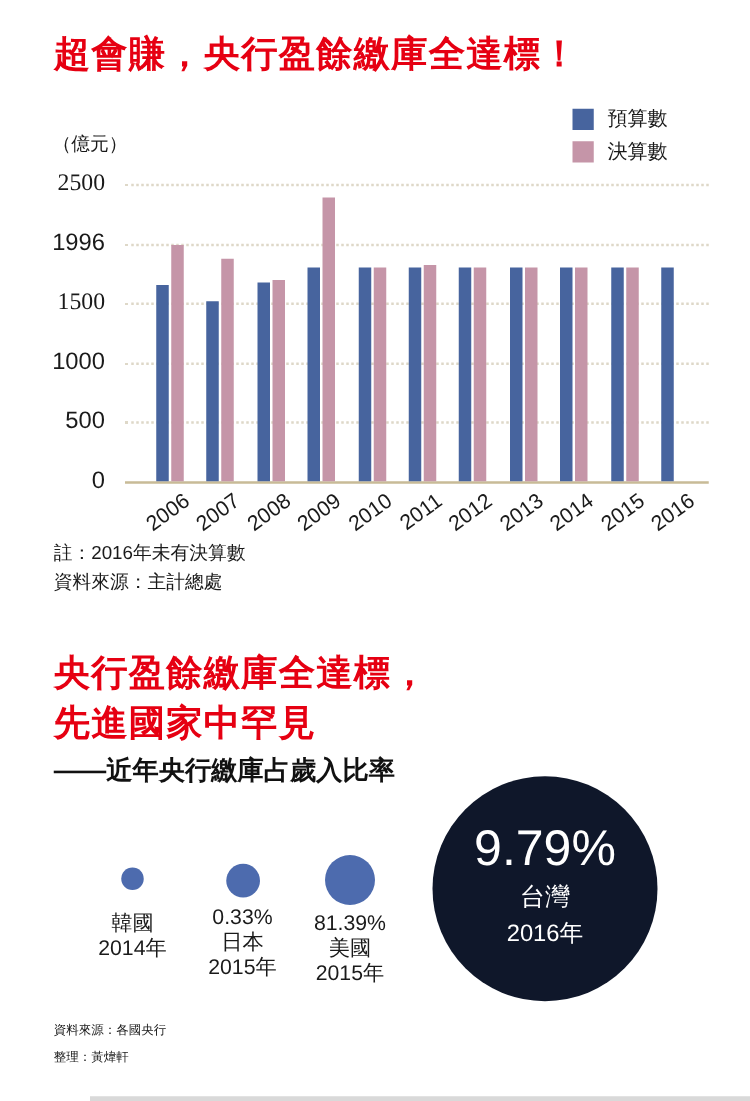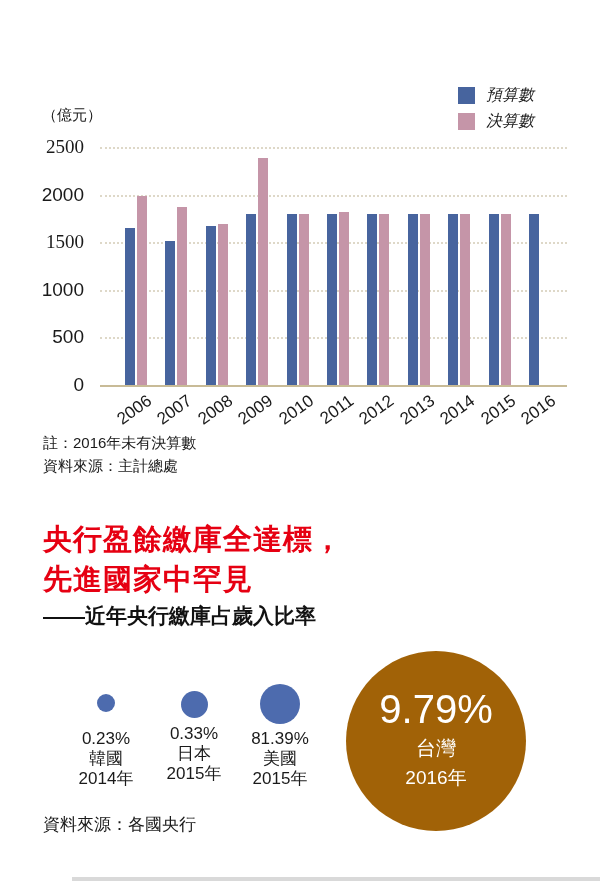--- a/index.html
+++ b/index.html
@@ -1,21 +1,21 @@
 <!DOCTYPE html>
 <html><head>
 <meta charset="utf-8">
 <style>
   html,body{margin:0;padding:0;background:#fff;}
   .page{position:relative;width:600px;height:881px;background:#ffffff;overflow:hidden;
         font-family:"Liberation Sans",sans-serif;color:#1a1a1a;}
   .main-title{position:absolute;left:43px;top:24px;font-size:29px;font-weight:bold;
         color:#e60012;letter-spacing:1px;white-space:nowrap;}
   .unit-label{position:absolute;left:42px;top:106px;font-size:15px;color:#1a1a1a;}
-  .legend{position:absolute;left:458px;top:86px;font-style:italic;}
+  .legend{position:absolute;left:458px;top:86px;}
   .legend-row{display:flex;align-items:center;margin-bottom:8px;height:18px;}
   .swatch{width:17px;height:17px;display:inline-block;margin-right:11px;}
   .legend-label{font-size:16px;color:#1a1a1a;}
   #plot{position:absolute;left:0;top:0;width:600px;height:430px;}
   .gridline{position:absolute;left:100px;width:467px;height:0;border-top:2px dotted #ded8c8;}
   .baseline{position:absolute;left:100px;width:467px;height:0;border-top:2px solid #c8bb97;}
   .ytick{position:absolute;left:22px;width:62px;text-align:right;font-size:19px;color:#1a1a1a;}
   .bar{position:absolute;width:10px;}
   .xtick{position:absolute;width:62px;text-align:right;font-size:17px;color:#1a1a1a;
         transform:rotate(-36deg);transform-origin:100% 0;white-space:nowrap;}
@@ -25,28 +25,29 @@
   .sec2-subtitle{position:absolute;left:43px;top:602px;font-size:21px;font-weight:bold;
         color:#111;white-space:nowrap;}
   #bubbles{position:absolute;left:0;top:0;width:600px;height:881px;pointer-events:none;}
   .bubble{position:absolute;border-radius:50%;}
   .bubble-label{position:absolute;width:110px;text-align:center;font-size:17px;line-height:20px;color:#1a1a1a;}
   .tw-circle{position:absolute;border-radius:50%;display:flex;flex-direction:column;
         align-items:center;justify-content:flex-start;color:#ffffff;text-align:center;}
   .tw-value{margin-top:36px;font-size:40px;line-height:44px;}
   .tw-country{margin-top:4px;font-size:20px;line-height:26px;}
   .tw-year{margin-top:4px;font-size:19px;line-height:26px;}
-  .source-block{position:absolute;left:43px;top:814px;font-size:17px;line-height:22px;color:#1a1a1a;}
+  .source-block{position:absolute;left:43px;top:814px;font-size:10px;line-height:22px;color:#1a1a1a;}
   .bottom-strip{position:absolute;left:72px;top:877px;width:528px;height:4px;background:#d9d9d9;}
 </style>
 </head>
 <body>
 
 <div class="page">
 
+  <div class="main-title">超會賺，央行盈餘繳庫全達標！</div>
 
   <div class="unit-label">（億元）</div>
 
   <div class="legend">
     <div class="legend-row">
       <span class="swatch" id="swatch-0" style="background: rgb(71, 100, 158);"></span>
       <span class="legend-label">預算數</span>
     </div>
     <div class="legend-row">
       <span class="swatch" id="swatch-1" style="background: rgb(197, 149, 168);"></span>
@@ -56,21 +57,21 @@
 
   <div id="plot">
       <div class="ytick" style="top: 374px;">0</div>
       <div class="gridline" style="top: 337.4px;"></div>
       <div class="ytick" style="top: 326.4px;">500</div>
       <div class="gridline" style="top: 289.8px;"></div>
       <div class="ytick" style="top: 278.8px;">1000</div>
       <div class="gridline" style="top: 242.2px;"></div>
       <div class="ytick" style="top: 231.2px; font-family: Liberation Serif, serif;">1500</div>
       <div class="gridline" style="top: 194.6px;"></div>
-      <div class="ytick" style="top: 183.6px;">2000</div>
+      <div class="ytick" style="top: 183.6px;">1996</div>
       <div class="gridline" style="top: 147px;"></div>
       <div class="ytick" style="top: 136px; font-family: Liberation Serif, serif;">2500</div>
       <div class="baseline" style="top: 385px;"></div>
       <div class="bar" style="left: 125px; top: 227.92px; height: 157.08px; background: rgb(71, 100, 158);"></div>
       <div class="bar" style="left: 137px; top: 196.409px; height: 188.591px; background: rgb(197, 149, 168);"></div>
       <div class="xtick" style="left: 82px; top: 391px;">2006</div>
       <div class="bar" style="left: 165.4px; top: 241.058px; height: 143.942px; background: rgb(71, 100, 158);"></div>
       <div class="bar" style="left: 177.4px; top: 207.452px; height: 177.548px; background: rgb(197, 149, 168);"></div>
       <div class="xtick" style="left: 122.4px; top: 391px;">2007</div>
       <div class="bar" style="left: 205.8px; top: 225.635px; height: 159.365px; background: rgb(71, 100, 158);"></div>
@@ -109,41 +110,41 @@
   <div class="sec2-title">
     <div>央行盈餘繳庫全達標，</div>
     <div>先進國家中罕見</div>
   </div>
 
   <div class="sec2-subtitle">——近年央行繳庫占歲入比率</div>
 
   <div id="bubbles">
       <div class="bubble" style="left: 97px; top: 694px; width: 18px; height: 18px; background: rgb(77, 107, 174);"></div>
       <div class="bubble-label" style="left: 51px; top: 729px;">
-        <div>0.23%</div>
         <div>韓國</div>
         <div>2014年</div>
       </div>
       <div class="bubble" style="left: 180.5px; top: 690.5px; width: 27px; height: 27px; background: rgb(77, 107, 174);"></div>
       <div class="bubble-label" style="left: 139px; top: 724px;">
         <div>0.33%</div>
         <div>日本</div>
         <div>2015年</div>
       </div>
       <div class="bubble" style="left: 260px; top: 684px; width: 40px; height: 40px; background: rgb(77, 107, 174);"></div>
       <div class="bubble-label" style="left: 225px; top: 729px;">
         <div>81.39%</div>
         <div>美國</div>
         <div>2015年</div>
       </div>
-      <div class="tw-circle" style="left: 346px; top: 651px; width: 180px; height: 180px; background: #a16207; color: rgb(255, 255, 255);">
+      <div class="tw-circle" style="left: 346px; top: 621px; width: 180px; height: 180px; background: #0f172a; color: rgb(255, 255, 255);">
         <div class="tw-value">9.79%</div>
         <div class="tw-country">台灣</div>
         <div class="tw-year">2016年</div>
       </div>
     </div>
 
   <div class="source-block">
     <div>資料來源：各國央行</div>
+    <div>整理：黃煒軒</div>
   </div>
 
   <div class="bottom-strip"></div>
 </div>
 
 </body></html>

